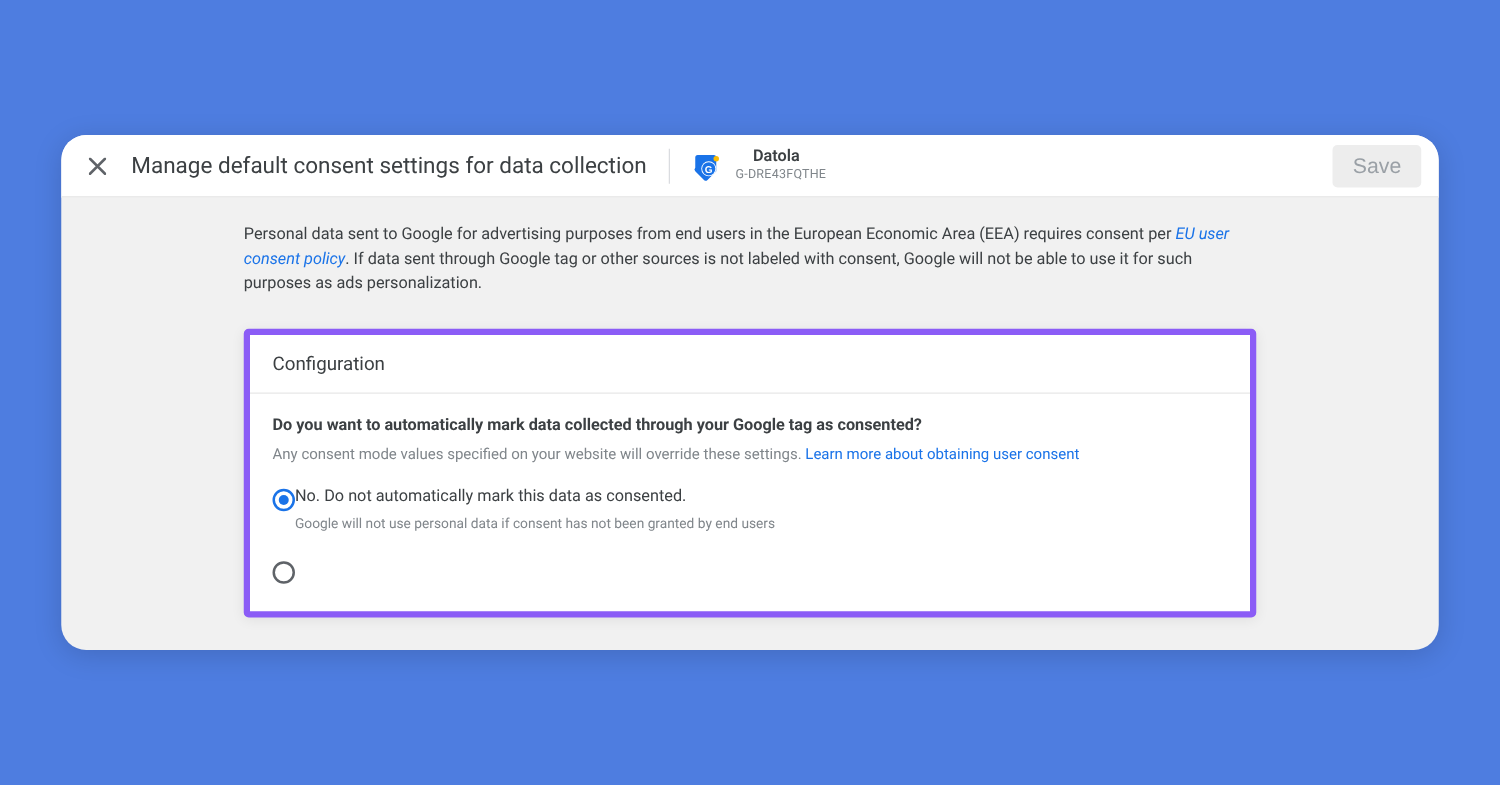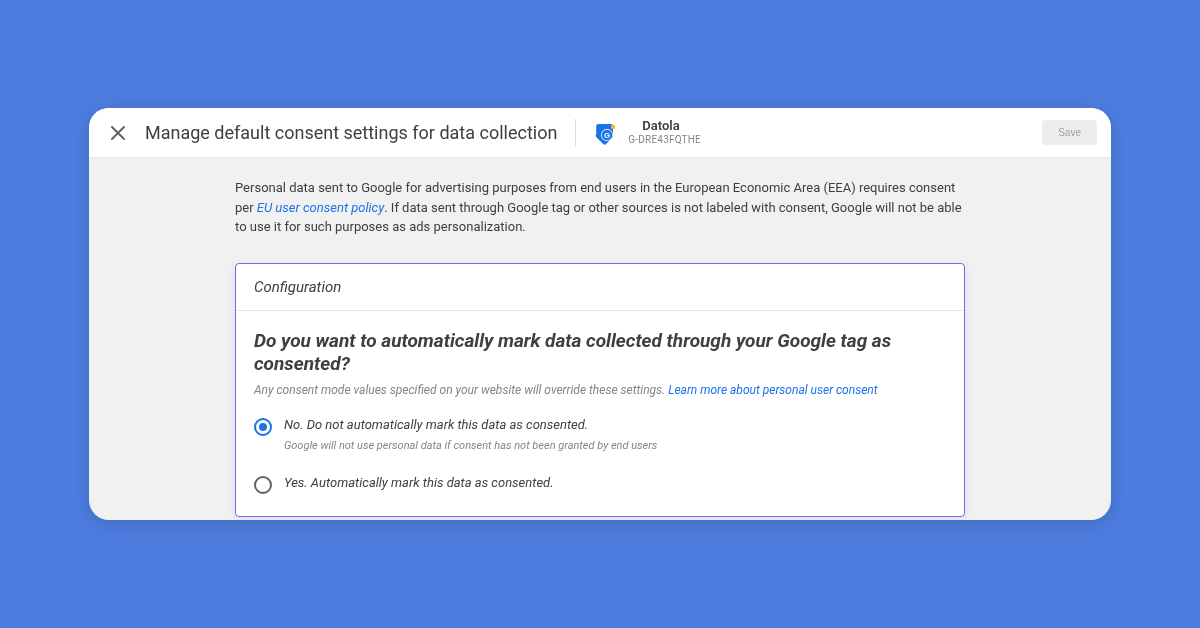--- a/index.html
+++ b/index.html
@@ -7,21 +7,21 @@
     font-family: "Google Sans", Roboto, "Segoe UI", Arial, sans-serif;
     background: #4e7de0;
     width: 1200px;
     height: 628px;
     display: flex;
     align-items: center;
     justify-content: center;
     overflow: hidden;
   }
   .window {
-    width: 1022px;
+    width: 1102px;
     height: 412px;
     background: #f1f1f1;
     border-radius: 20px;
     box-shadow: 0 4px 22px rgba(0,0,0,0.15);
     overflow: hidden;
   }
   .topbar {
     background: #ffffff;
     height: 50px;
     border-bottom: 1px solid #e4e4e4;
@@ -63,64 +63,63 @@
     align-items: center;
     justify-content: center;
   }
   .tag-text { line-height: 1.15; }
   .tag-name { font-size: 13px; font-weight: 600; color: #3c4043; margin-left: 14px; }
   .tag-id   { font-size: 10px; color: #80868b; letter-spacing: .2px; }
   .save-btn {
     margin-left: auto;
     background: #ededed;
     color: #9aa0a6;
-    font-size: 10px;
+    font-size: 17px;
     font-weight: 500;
     border: none;
     border-radius: 4px;
     padding: 7px 16px;
     cursor: default;
   }
   .content {
     padding: 20px 146px 0 146px;
   }
   .intro {
     font-size: 13px;
     color: #3c4043;
     line-height: 1.5;
   }
   .intro a { color: #1a73e8; text-decoration: none; font-style: italic; }
   .card {
     margin-top: 26px;
     background: #ffffff;
-    border: 1px solid #8b5cf6;
+    border: 5px solid #8b5cf6;
     border-radius: 4px;
     box-shadow: 0 2px 10px rgba(0,0,0,0.07);
-    font-style: italic;
   }
   .card-head {
     font-size: 15px;
     color: #3c4043;
     font-weight: 400;
     padding: 14px 18px;
     border-bottom: 1px solid #e8e8e8;
   }
   .card-body { padding: 18px 18px 22px 18px; }
   .question {
-    font-size: 19px;
+    font-size: 13px;
     font-weight: 700;
     color: #3c4043;
   }
   .subtext {
     font-size: 12px;
     color: #80868b;
     margin-top: 8px;
   }
   .subtext a { color: #1a73e8; text-decoration: none; }
-  .option { display: flex; gap: 12px; margin-top: 20px; }
+  .option { display: flex; margin-top: 20px; }
   .option + .option { margin-top: 22px; }
   .radio {
     width: 18px; height: 18px;
     border: 2px solid #5f6368;
     border-radius: 50%;
     flex: 0 0 18px;
     margin-top: 1px;
     display: flex; align-items: center; justify-content: center;
   }
   .radio.selected { border-color: #1a73e8; }
@@ -168,34 +167,33 @@
   <div class="content">
     <p class="intro">
       <span>Personal data sent to Google for advertising purposes from end users in the European Economic Area (EEA) requires consent per </span><a href="#">EU user consent policy</a><span>. If data sent through Google tag or other sources is not labeled with consent, Google will not be able to use it for such purposes as ads personalization.</span>
     </p>
 
     <div class="card">
       <div class="card-head">Configuration</div>
       <div class="card-body">
         <div class="question">Do you want to automatically mark data collected through your Google tag as consented?</div>
         <div class="subtext">
-          <span>Any consent mode values specified on your website will override these settings. </span><a href="#">Learn more about personal user consent</a>
+          <span>Any consent mode values specified on your website will override these settings. </span><a href="#">Learn more about obtaining user consent</a>
         </div>
 
         <div class="option">
           <div class="radio selected"></div>
           <div class="opt-text">
             <div class="opt-label">No. Do not automatically mark this data as consented.</div>
             <div class="opt-desc">Google will not use personal data if consent has not been granted by end users</div>
           </div>
         </div>
 
         <div class="option">
           <div class="radio"></div>
           <div class="opt-text">
-            <div class="opt-label">Yes. Automatically mark this data as consented.</div>
           </div>
         </div>
       </div>
     </div>
   </div>
 
 </div>
 
 </body></html>

